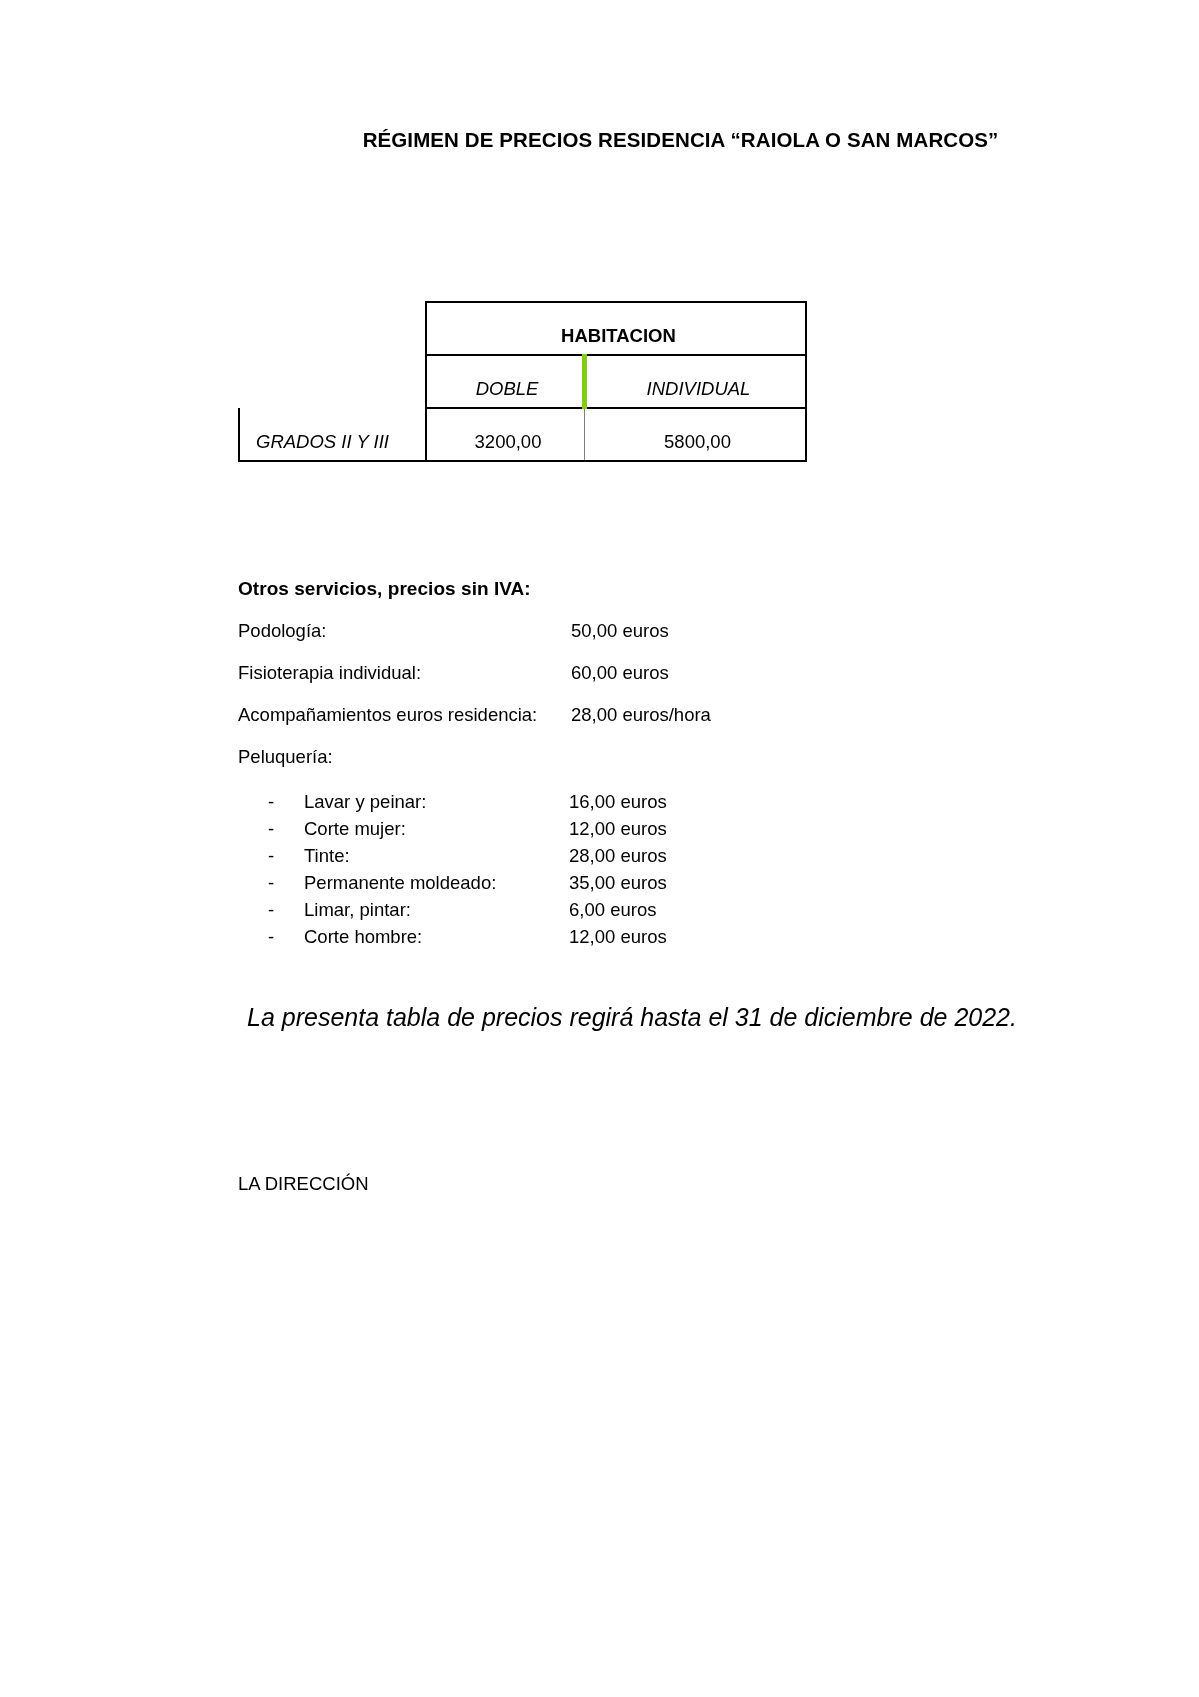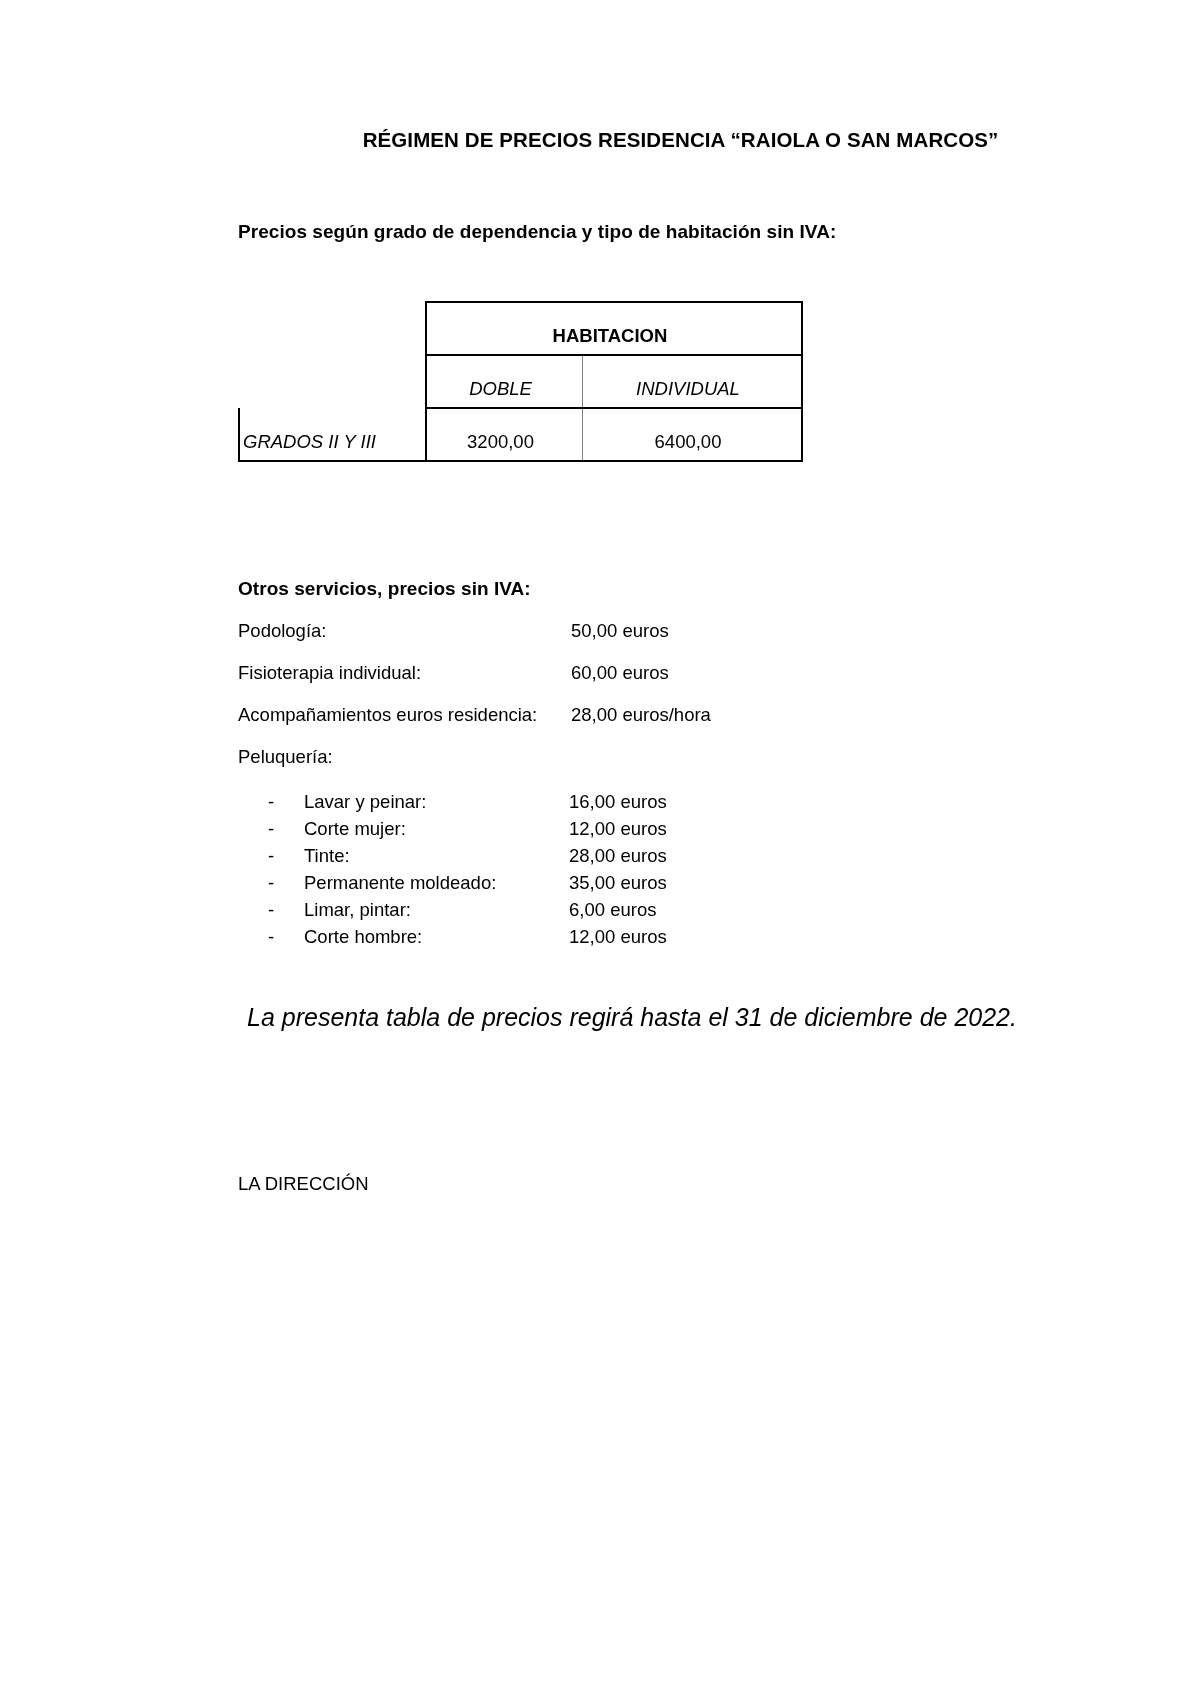--- a/index.html
+++ b/index.html
@@ -46,21 +46,21 @@
     top: 301px;
     border-collapse: collapse;
     font-size: 18.5px;
   }
   .price-table td {
     padding: 0;
     vertical-align: bottom;
     height: 51px;
   }
   .cell-pad {
-    padding: 0 11px 7px 3px;
+    padding: 0 11px 7px 16px;
     display: block;
   }
   
   .blank { border: none; }
 
   .hab-head {
     border: 2px solid #000;
     border-bottom: 2px solid #000;
     text-align: center;
     font-weight: bold;
@@ -72,21 +72,21 @@
     border-bottom: 2px solid #000;
     text-align: center;
     font-style: italic;
     height: 52px;
   }
   .sub-head.mid {
     border-left: 2px solid #000;
     border-right: 1px solid #808080;
   }
   .sub-head.last {
-    border-left: 1px solid #84cc16;
+    border-left: 5px solid #84cc16;
     border-right: 2px solid #000;
   }
   .rowlabel {
     border-left: 2px solid #000;
     border-right: 2px solid #000;
     font-style: italic;
     text-align: left;
     height: 62px;
   }
   .rowlabel.first { border-top: 2px solid #000; }
@@ -166,21 +166,20 @@
     font-size: 18.5px;
   }
 </style>
 </head>
 <body>
 
 <div class="page">
 
   <div class="doc-title">RÉGIMEN DE PRECIOS RESIDENCIA “RAIOLA O SAN MARCOS”</div>
 
-  <div class="section-heading heading-prices">Precios según grado de dependencia y tipo de habitación sin IVA:</div>
 
   <table class="price-table">
     <tbody>
       <tr>
         <td class="blank w-label"></td>
         <td class="hab-head" colspan="2">
           <span class="cell-pad">HABITACION</span>
         </td>
       </tr>
       <tr>
@@ -193,21 +192,21 @@
         </td>
       </tr>
       <tr>
         <td class="rowlabel last w-label">
           <span class="cell-pad">GRADOS II Y III</span>
         </td>
         <td class="num mid row2 w-doble">
           <span class="cell-pad">3200,00</span>
         </td>
         <td class="num last row2 w-indiv">
-          <span class="cell-pad">6400,00</span>
+          <span class="cell-pad">5800,00</span>
         </td>
       </tr>
     </tbody>
   </table>
 
   <div class="section-heading heading-otros">Otros servicios, precios sin IVA:</div>
 
   <div class="svc svc-0">
     <span class="name">Podología:</span><span class="price">50,00 euros</span>
   </div>

